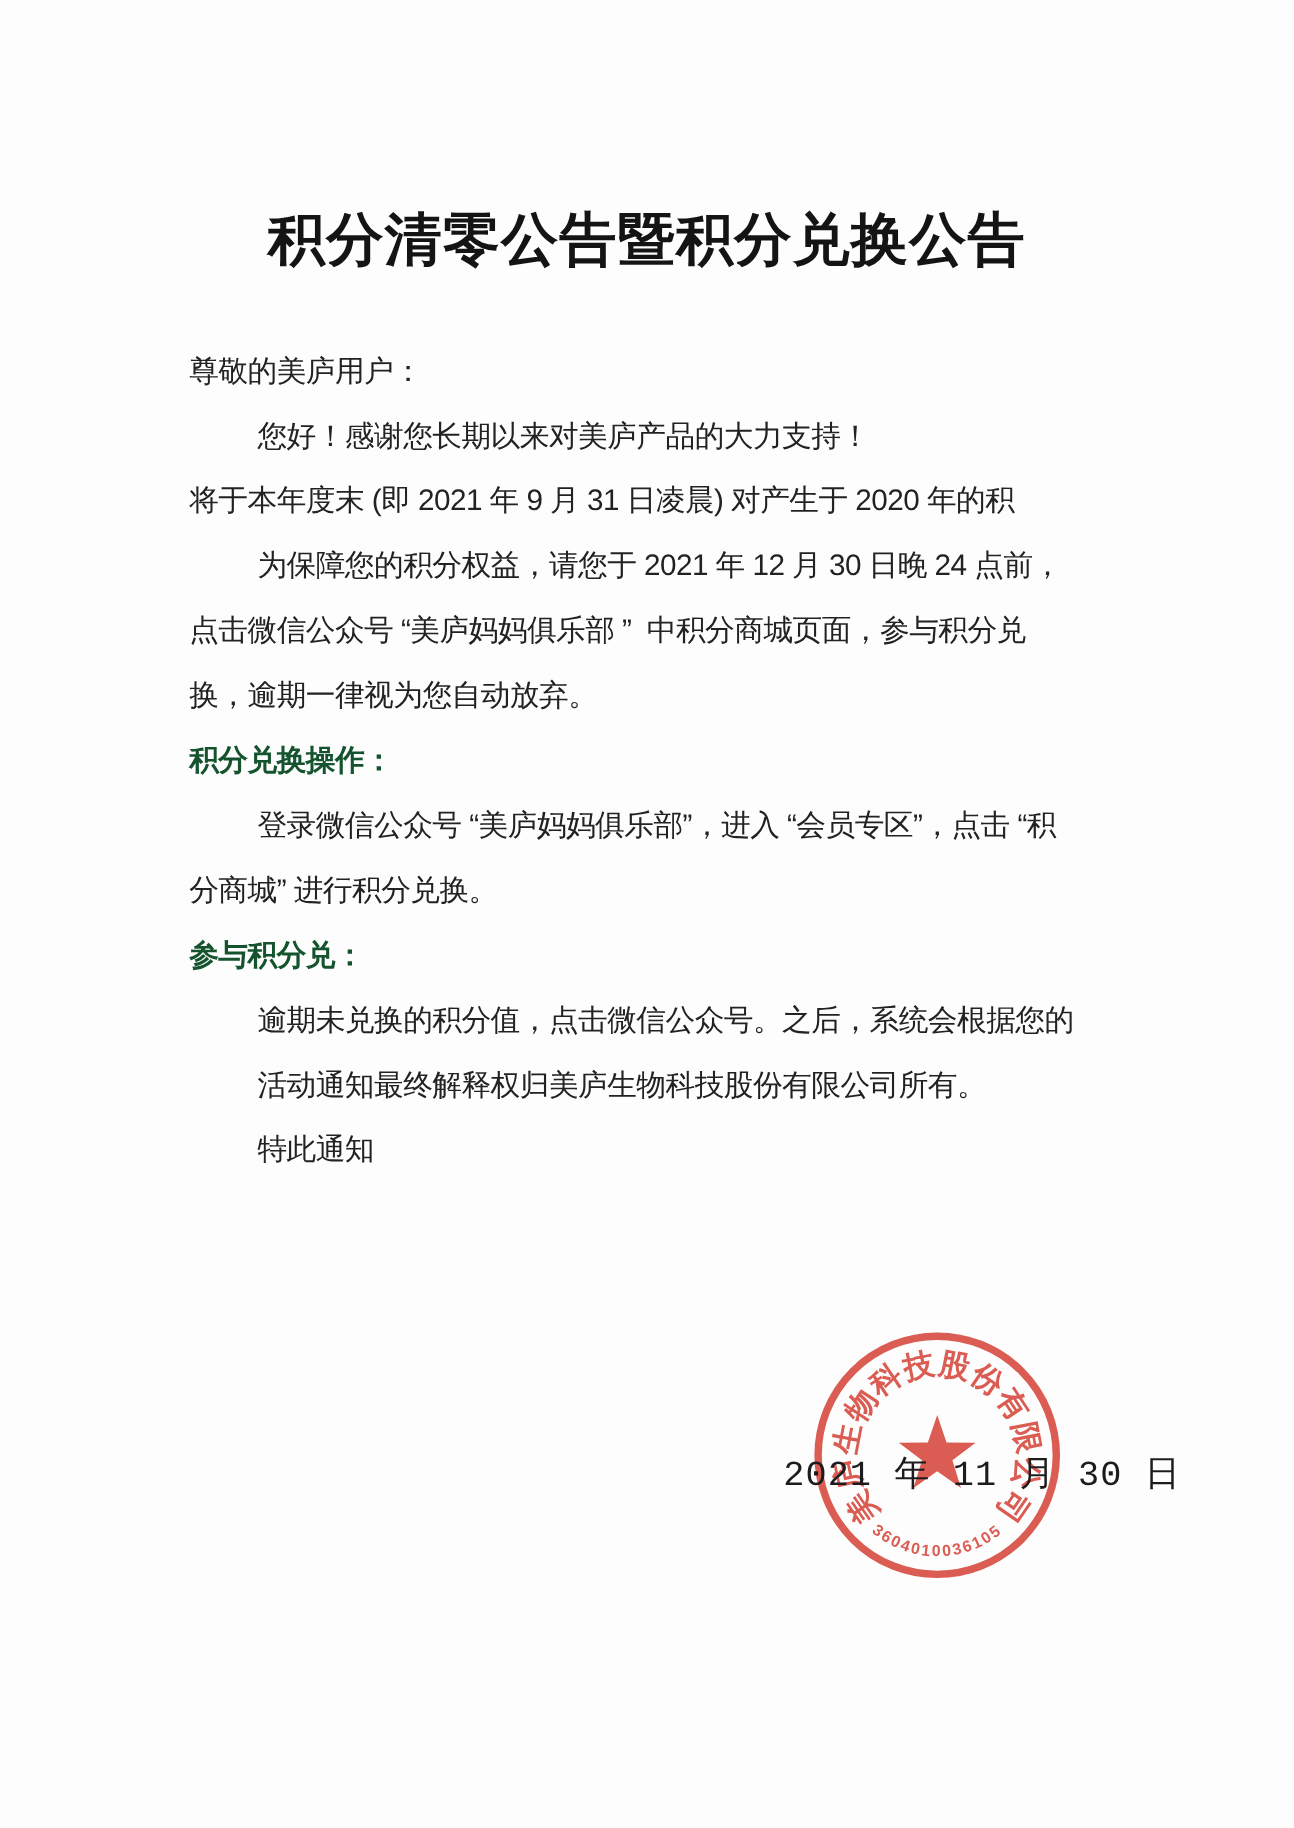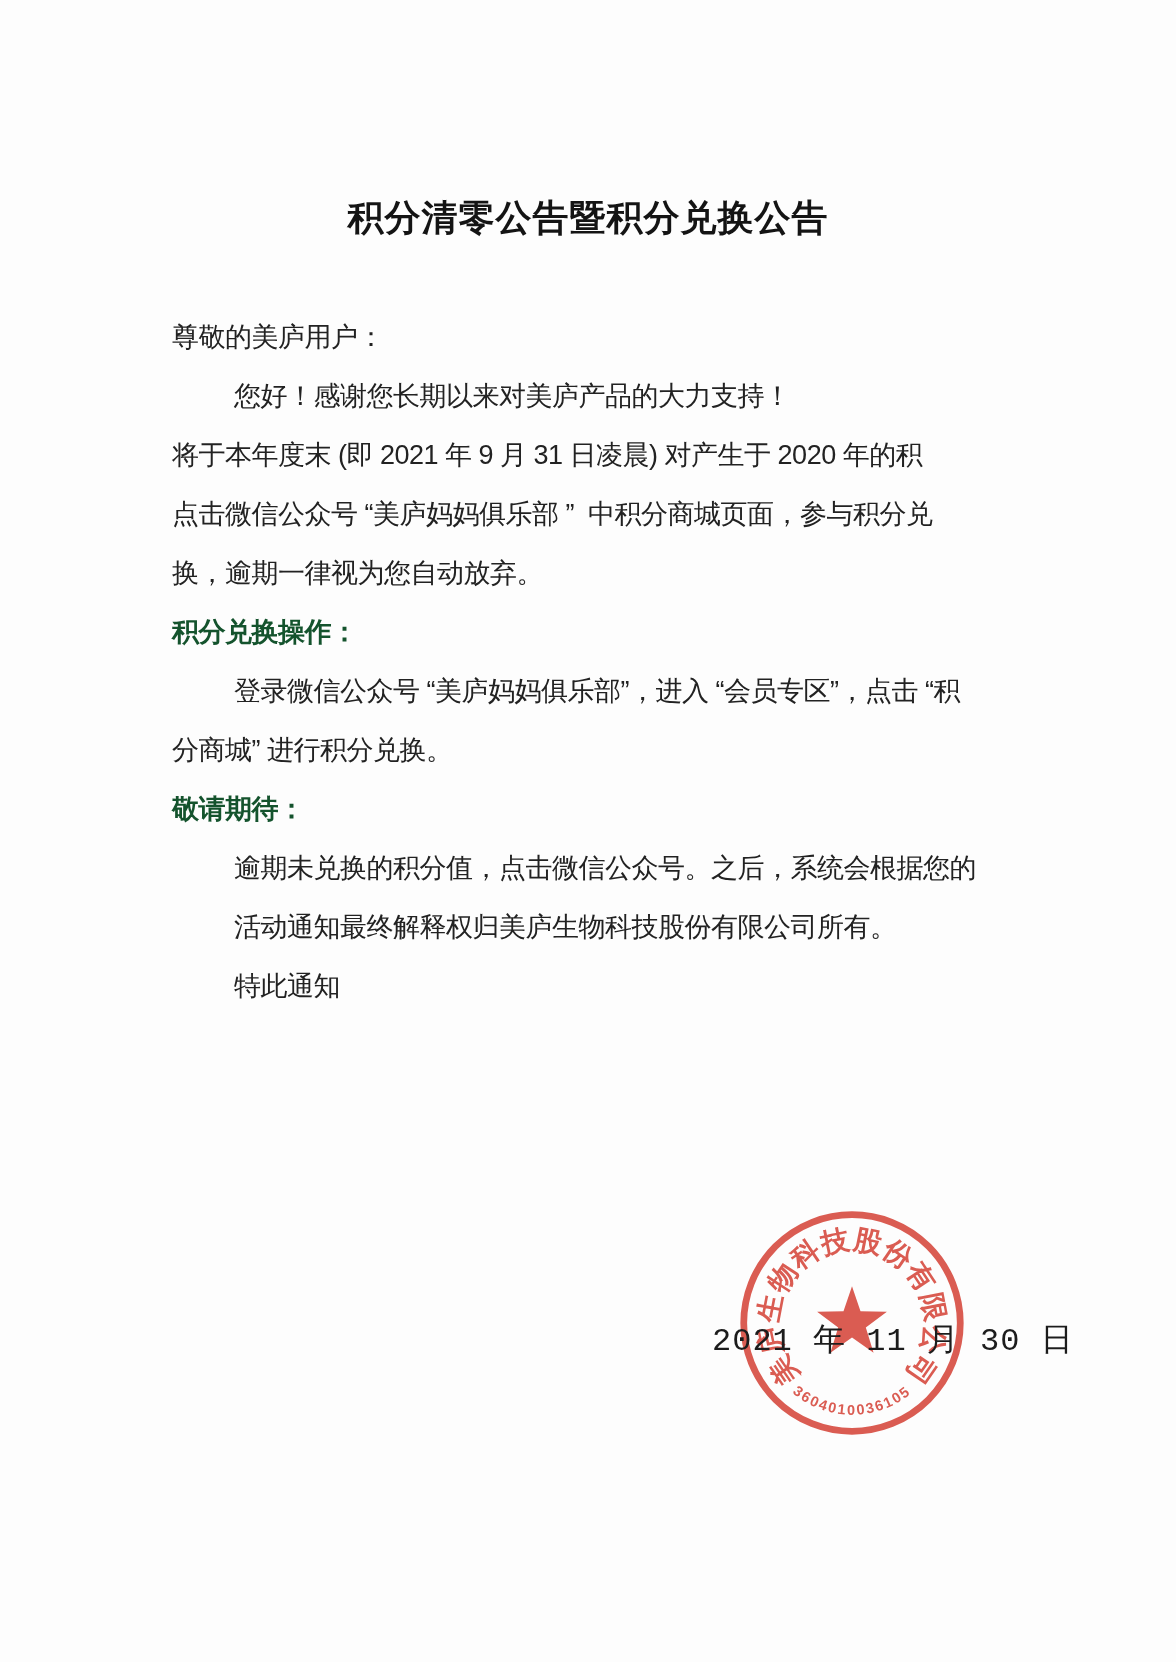--- a/index.html
+++ b/index.html
@@ -16,21 +16,21 @@
     overflow: hidden;
     color: var(--ink);
   }
 
   .doc-title {
     position: absolute;
     top: 196px;
     left: 0;
     width: 100%;
     text-align: center;
-    font-size: 36px;
+    font-size: 52px;
     line-height: 44px;
     font-weight: 700;
     letter-spacing: 1px;
     color: #141414;
   }
 
   .doc-body {
     position: absolute;
     left: 172px;
     top: 308px;
@@ -88,26 +88,27 @@
 <body>
 
 <div class="page">
 
   <h1 class="doc-title">积分清零公告暨积分兑换公告</h1>
 
   <div class="doc-body">
       <div class="line">尊敬的美庐用户：</div>
       <div class="line indent">您好！感谢您长期以来对美庐产品的大力支持！</div>
       <div class="line">将于本年度末 (即 2021 年 9 月 31 日凌晨) 对产生于 2020 年的积</div>
+      <div class="line indent">为保障您的积分权益，请您于 2021 年 12 月 30 日晚 24 点前，</div>
       <div class="line">点击微信公众号 “美庐妈妈俱乐部 ”  中积分商城页面，参与积分兑</div>
       <div class="line">换，逾期一律视为您自动放弃。</div>
       <div class="line bold">积分兑换操作：</div>
       <div class="line indent">登录微信公众号 “美庐妈妈俱乐部”，进入 “会员专区”，点击 “积</div>
       <div class="line">分商城” 进行积分兑换。</div>
-      <div class="line bold">敬请期待：</div>
+      <div class="line bold">参与积分兑：</div>
       <div class="line indent">逾期未兑换的积分值，点击微信公众号。之后，系统会根据您的</div>
       <div class="line indent">活动通知最终解释权归美庐生物科技股份有限公司所有。</div>
       <div class="line indent">特此通知</div>
     </div>
 
   <svg class="seal" viewBox="0 0 240 240" xmlns="http://www.w3.org/2000/svg">
     <defs>
       <path id="seal-arc-top" d="M 64 171.3 A 76 76 0 1 1 176 171.3" fill="none"></path>
       <path id="seal-arc-bottom" d="M 52.8 187.2 A 95 95 0 0 0 187.2 187.2" fill="none"></path>
     </defs>

